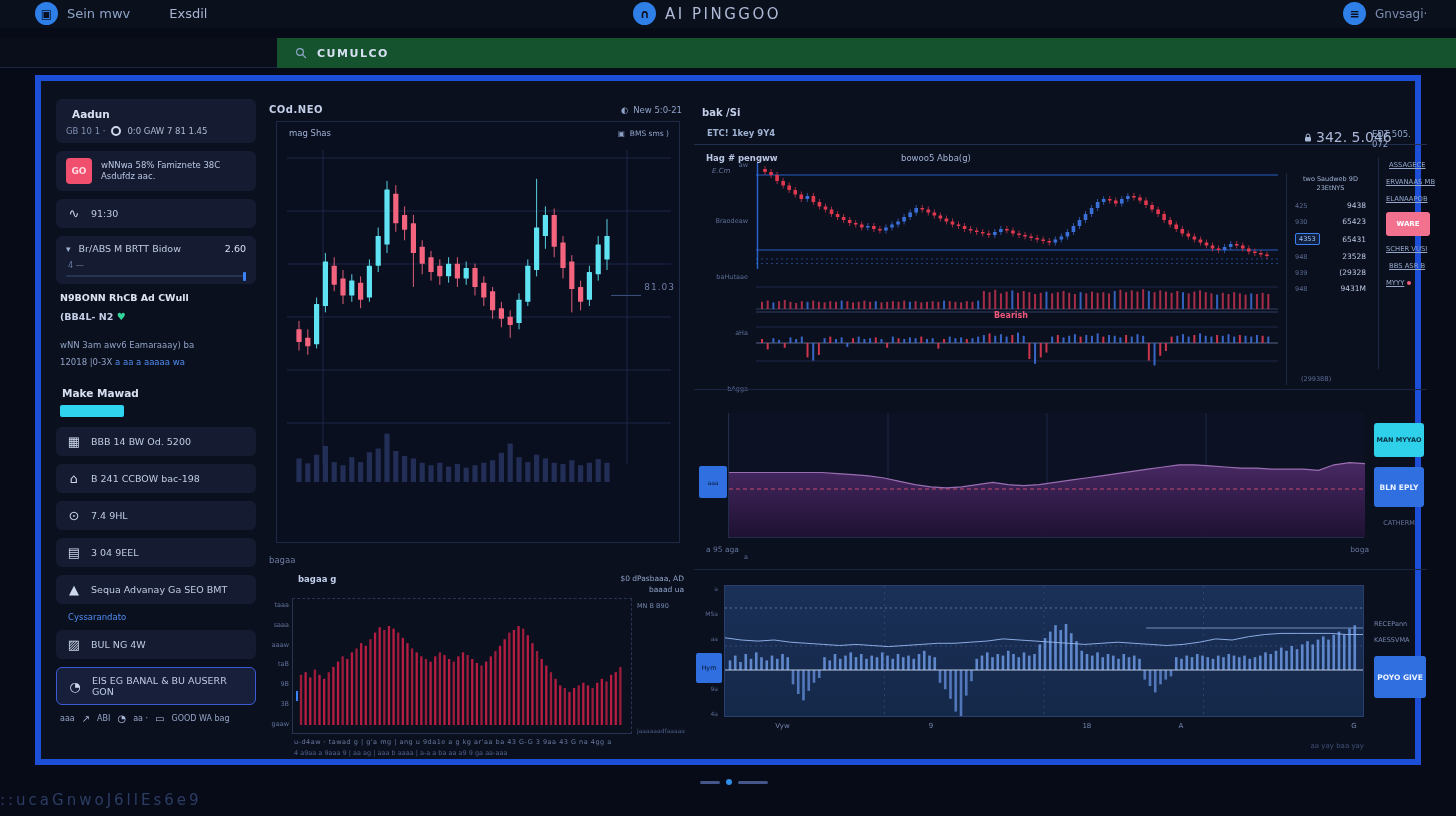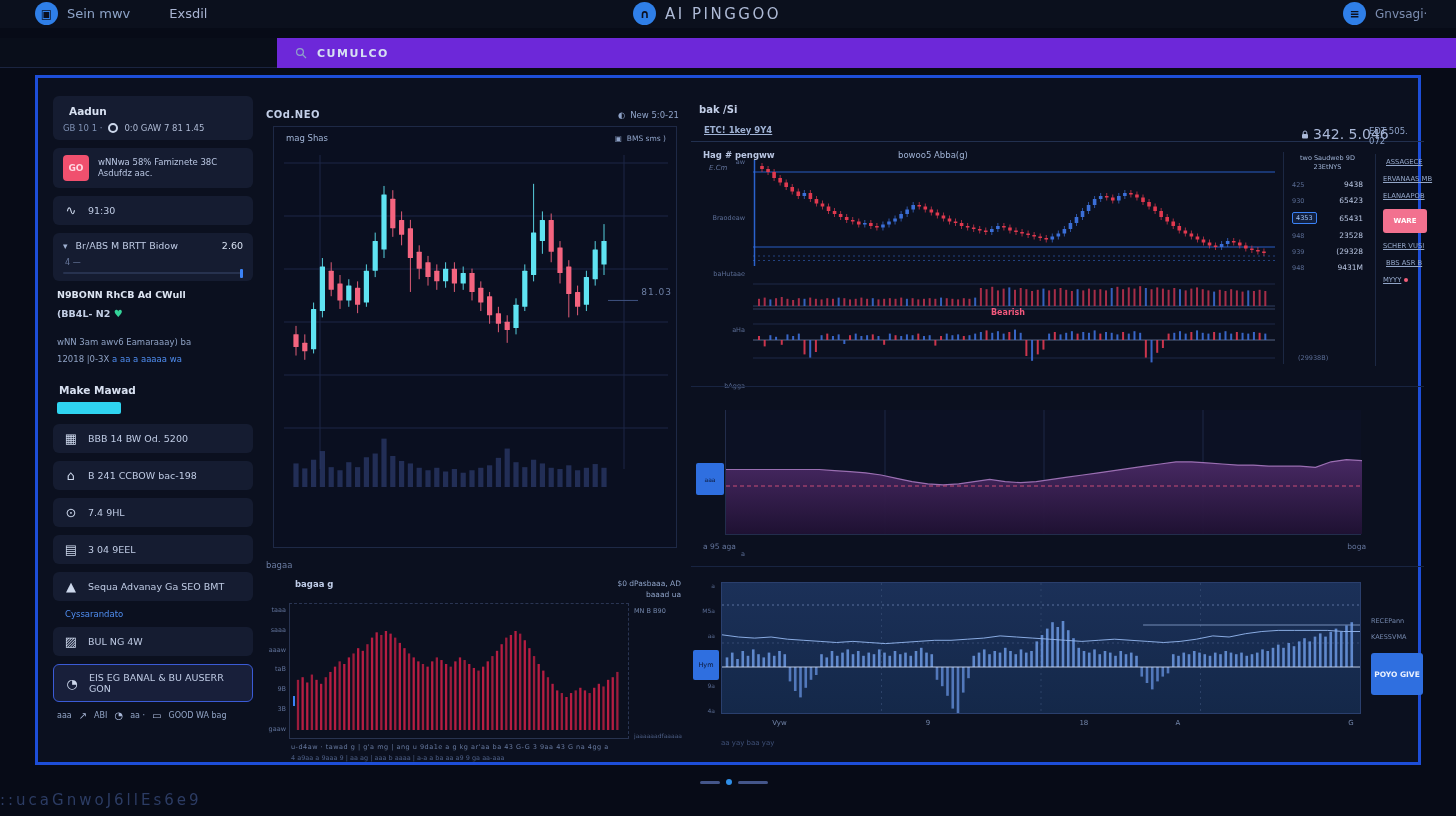--- a/index.html
+++ b/index.html
@@ -13,27 +13,27 @@
   .brand { position:absolute; display:flex; align-items:center; gap:9px; top:2px; }
   .circle-ic { width:23px; height:23px; border-radius:50%; background:#2f7fe8; color:#0b1020;
     display:flex; align-items:center; justify-content:center; font-size:12px; font-weight:bold; }
   .brand-left { left:35px; } .brand-left .t1 { color:#8ea4c8; font-size:13px; }
   .brand-left .t2 { color:#a9b4d2; font-size:13px; margin-left:30px; }
   .brand-center { left:633px; } .brand-center .t { color:#aebad6; font-size:15px; letter-spacing:2.5px; }
   .brand-right { left:1343px; } .brand-right .t { color:#7c8db0; font-size:12px; }
   
   .searchrow { position:absolute; left:0; top:38px; width:1456px; height:30px; background:#090e1a;
     border-bottom:1px solid #1a2440; }
-  .searchbox { position:absolute; left:277px; top:0; width:1179px; height:30px; background:#6d28d9;
+  .searchbox { position:absolute; left:277px; top:0; width:1179px; height:30px; background:#14532d;
     display:flex; align-items:center; gap:10px; padding-left:18px; }
   .searchbox .q { color:#d6e0f2; font-size:11px; font-weight:bold; letter-spacing:1.5px; }
   .stamp { position:absolute; left:1350px; top:74px; font-size:9px; color:#5a6c94; letter-spacing:.5px; }
   
   .shell { position:absolute; left:35px; top:75px; width:1386px; height:690px;
-    background:#0b101f; border:3px solid #1d4ed8; }
+    background:#0b101f; border:6px solid #1d4ed8; }
   
   .sidebar { position:absolute; left:15px; top:18px; width:200px; height:662px; overflow:hidden; }
   .card { background:#151c31; border-radius:6px; padding:7px 10px; margin-bottom:8px;
     display:flex; align-items:center; gap:9px; font-size:9.5px; color:#bfcbe4; }
   .card .g-ic { font-size:13px; color:#cdd8ec; width:16px; text-align:center; flex:0 0 16px; }
   .sb-label { font-size:10.5px; font-weight:bold; color:#d7e0f0; margin:2px 0 6px 6px; }
   .sb-status { display:flex; align-items:center; gap:6px; font-size:8.5px; color:#7f91b4; }
   .sb-status .ring { width:10px; height:10px; border:2px solid #cdd8ec; border-radius:50%; }
   .sb-status .sv { color:#aebad4; }
   .promo-badge { flex:0 0 26px; width:26px; height:26px; border-radius:4px; background:#f0506e;
@@ -50,21 +50,21 @@
   .sb-line2 { font-size:9.5px; margin:0 2px 18px 4px; color:#c4cfe6; font-weight:bold; }
   .heart { color:#34d399; font-size:10px; }
   .sb-small { font-size:8.5px; color:#8fa2c4; margin:0 2px 7px 4px; }
   .sb-small .lnk { color:#4f8df0; }
   .cyanbar { width:64px; height:12px; background:#2fd4f0; border-radius:2px; margin:0 0 10px 4px; }
   .sb-link { font-size:8.5px; color:#4f8df0; margin:0 0 8px 12px; display:block; }
   .hl-card { border:1px solid #3b5bd6; background:#181f3a; }
   .sb-foot { display:flex; align-items:center; gap:7px; font-size:8px; color:#93a5c6; margin:4px 0 0 4px; }
   .sb-foot .fi { font-size:10px; color:#aab8d8; }
   
-  .colLeft { position:absolute; left:220px; top:26px; width:427px; height:665px; }
+  .colLeft { position:absolute; left:220px; top:18px; width:427px; height:665px; }
   .colRight { position:absolute; left:653px; top:18px; width:733px; height:665px; }
   .panel-head-l { display:flex; justify-content:space-between; align-items:center; padding:5px 6px 4px 8px; }
   .p-title { font-size:10px; font-weight:bold; color:#c3cfe8; letter-spacing:.5px; }
   .p-meta { font-size:8.5px; color:#8fa3c8; display:flex; align-items:center; gap:5px; }
   .frame { position:relative; margin:2px 8px 0 15px; height:422px; border:1px solid #1e2946; background:#0a0f20; }
   .frame-head { display:flex; justify-content:space-between; padding:6px 10px 2px 12px; }
   .f-title { font-size:8.5px; color:#9fb2d4; }
   .f-meta { font-size:7.5px; color:#8fa3c8; display:flex; gap:5px; align-items:center; }
   .price-tag { position:absolute; right:4px; top:160px; font-size:9px; color:#6d7fa4; letter-spacing:1px; }
   .gap-label { position:absolute; left:8px; top:456px; font-size:8.5px; color:#6a7ba0; }
@@ -80,30 +80,30 @@
     border-bottom:1px solid #28334f; border-top:1px dashed #2a3553; border-right:1px dashed #2a3553; }
   .hp-right { width:54px; font-size:6.5px; color:#7487ac; padding:4px 0 0 5px; display:flex;
     flex-direction:column; justify-content:space-between; }
   .hp-right .rn2 { color:#4d5f86; font-size:6px; }
   .hp-xaxis { font-size:6.5px; color:#66789e; white-space:nowrap; overflow:hidden; padding:4px 0 0 26px; letter-spacing:.5px; }
   .hp-foot { font-size:6.5px; color:#4d5f86; white-space:nowrap; overflow:hidden; padding:3px 0 0 26px; }
   
   .dpanel { position:absolute; left:0; top:0; width:733px; height:288px; }
   .dp-title { position:absolute; left:8px; top:8px; font-size:10px; font-weight:bold; color:#c3cfe8; }
   .dp-strip { position:absolute; left:0; top:26px; width:733px; height:20px; border-bottom:1px solid #22304f; }
-  .dp-sub { position:absolute; left:13px; top:3px; font-size:8.5px; color:#9fb2d4; font-weight:bold;text-decoration:underline; }
+  .dp-sub { position:absolute; left:13px; top:3px; font-size:8.5px; color:#9fb2d4; font-weight:bold; }
   .dp-m1 { position:absolute; left:610px; top:4px; font-size:14px; color:#aab8d8; display:flex; gap:4px; align-items:center;}
   .dp-m2 { position:absolute; left:678px; top:4px; font-size:8.5px; color:#8fa3c8; }
   .dp-h2a { position:absolute; left:12px; top:54px; font-size:8.5px; font-weight:bold; color:#b9c6e2; }
   .dp-h2sub { position:absolute; left:18px; top:68px; font-size:7px; font-style:italic; color:#64759c; }
   .dp-h2b { position:absolute; left:207px; top:54px; font-size:8.5px; color:#9fb2d4; }
   .dp-ylab { position:absolute; left:0; top:62px; width:58px; height:208px; display:flex; flex-direction:column;
     justify-content:space-between; align-items:flex-end; font-size:6.5px; color:#5a6c94; padding-right:4px;gap:48px; }
   .dp-annot { position:absolute; left:300px; top:212px; font-size:8px; color:#f2587c; font-weight:bold; }
-  .pricecol { position:absolute; left:592px; top:56px; width:86px; height:212px;
+  .pricecol { position:absolute; left:592px; top:74px; width:86px; height:212px;
     border-left:1px solid #1c2843; padding:2px 6px 0 8px; }
   .pc-head { font-size:6.5px; color:#9fb2d4; text-align:center; line-height:1.4; margin-bottom:8px; }
   .pc-row { display:flex; justify-content:space-between; align-items:center; margin-bottom:7px; }
   .pc-k { font-size:6.5px; color:#5a6c94; }
   .pc-v { font-size:7.5px; color:#b9c6e2; }
   .pc-row.hl .pc-k { border:1px solid #3b82f6; background:rgba(59,130,246,.15); padding:1px 3px; border-radius:2px; color:#9ec2f5; }
   .pc-bottom { position:absolute; left:14px; bottom:2px; font-size:6.5px; color:#5a6c94; }
   .actioncol { position:absolute; left:684px; top:58px; width:49px; height:212px; border-left:1px solid #1c2843;
     padding:4px 0 0 7px; display:flex; flex-direction:column; gap:9px; }
   .ac-item { display:flex; align-items:center; gap:3px; font-size:6.8px; color:#93a6c8; white-space:nowrap;text-decoration:underline; }
@@ -138,21 +138,21 @@
   .fp-badge { position:absolute; left:2px; top:83px; width:26px; height:30px; background:#2f6fe0;
     border-radius:2px; color:#0b1634; font-size:6.5px; display:flex; align-items:center; justify-content:center; }
   .fp-right { position:absolute; left:680px; top:50px; width:52px; font-size:6.5px; color:#7487ac; }
   .fp-right .n { margin-bottom:8px; }
   .btn-blue2 { width:52px; height:42px; background:#2f6fe0; border:none; border-radius:3px; color:#eaf1ff;
     font-size:7.5px; font-weight:bold; font-family:inherit; margin-top:4px; }
   .fp-x { position:absolute; left:30px; top:152px; width:640px; height:12px; font-size:7px; color:#7487ac; }
   .fp-x span { position:absolute; }
   .fp-x span:nth-child(1){left:8%;} .fp-x span:nth-child(2){left:32%;} .fp-x span:nth-child(3){left:56%;}
   .fp-x span:nth-child(4){left:71%;} .fp-x span:nth-child(5){left:98%;}
-  .fp-foot { position:absolute; left:30px; top:172px; width:640px; text-align:left; font-size:7px; color:#3f5178; }
+  .fp-foot { position:absolute; left:30px; top:172px; width:640px; text-align:right; font-size:7px; color:#3f5178; }
   
   .pager { position:absolute; left:700px; top:779px; display:flex; align-items:center; gap:6px; }
   .pager .bar { height:3px; border-radius:2px; background:#44568a; }
   .pager .b1 { width:20px; } .pager .b2 { width:30px; }
   .pager .pdot { width:6px; height:6px; border-radius:50%; background:#2f8fe8; }
   .foot-text { position:absolute; left:0; top:791px; width:1456px; 
     font-size:15px; color:#2c3c64; letter-spacing:3px; }
   svg { display:block; }
 </style>
 </head>
@@ -976,20 +976,25 @@
               </defs>
               <line x1="159" y1="0" x2="159" y2="124" stroke="#1d2847" stroke-width="1"></line>
               <line x1="318" y1="0" x2="318" y2="124" stroke="#1d2847" stroke-width="1"></line>
               <line x1="477" y1="0" x2="477" y2="124" stroke="#1d2847" stroke-width="1"></line>
               <path d="M0.0 59.5 L15.5 59.5 L31.0 59.5 L46.5 59.5 L62.0 59.5 L77.6 59.5 L93.1 59.5 L108.6 60.6 L124.1 61.7 L139.6 62.8 L155.1 65.0 L170.6 68.3 L186.1 71.6 L201.7 73.8 L217.2 74.9 L232.7 73.8 L248.2 71.6 L263.7 69.4 L279.2 71.6 L294.7 72.7 L310.2 71.6 L325.8 69.4 L341.3 67.2 L356.8 65.0 L372.3 62.8 L387.8 60.6 L403.3 58.4 L418.8 56.2 L434.3 54.0 L449.9 51.8 L465.4 51.8 L480.9 52.9 L496.4 54.0 L511.9 55.1 L527.4 55.1 L542.9 56.2 L558.4 56.2 L574.0 56.2 L589.5 57.3 L605.0 51.8 L620.5 49.6 L636.0 50.7 L636 124 L0 124 Z" fill="url(#pg)"></path>
               <path d="M0.0 59.5 L15.5 59.5 L31.0 59.5 L46.5 59.5 L62.0 59.5 L77.6 59.5 L93.1 59.5 L108.6 60.6 L124.1 61.7 L139.6 62.8 L155.1 65.0 L170.6 68.3 L186.1 71.6 L201.7 73.8 L217.2 74.9 L232.7 73.8 L248.2 71.6 L263.7 69.4 L279.2 71.6 L294.7 72.7 L310.2 71.6 L325.8 69.4 L341.3 67.2 L356.8 65.0 L372.3 62.8 L387.8 60.6 L403.3 58.4 L418.8 56.2 L434.3 54.0 L449.9 51.8 L465.4 51.8 L480.9 52.9 L496.4 54.0 L511.9 55.1 L527.4 55.1 L542.9 56.2 L558.4 56.2 L574.0 56.2 L589.5 57.3 L605.0 51.8 L620.5 49.6 L636.0 50.7 " fill="none" stroke="#a678be" stroke-width="1.2" opacity="0.9"></path>
               <line x1="0" y1="76" x2="636" y2="76" stroke="#e0557c" stroke-width="1" stroke-dasharray="4,3" opacity="0.85"></line>
             </svg>
         </div>
         <div class="pp-badge">aaa</div>
+        <div class="pp-right">
+          <button class="btn-cyan">MAN MYYAO</button>
+          <button class="btn-blue">BLN EPLY</button>
+          <div class="pp-note">CATHERM</div>
+        </div>
         <div class="pp-foot">
           <span>a 95 aga</span>
           <span>boga</span>
         </div>
       </div>
 
       <div class="fpanel">
         <div class="fp-ylab">
           <span>a</span>
           <span>M5a</span>

